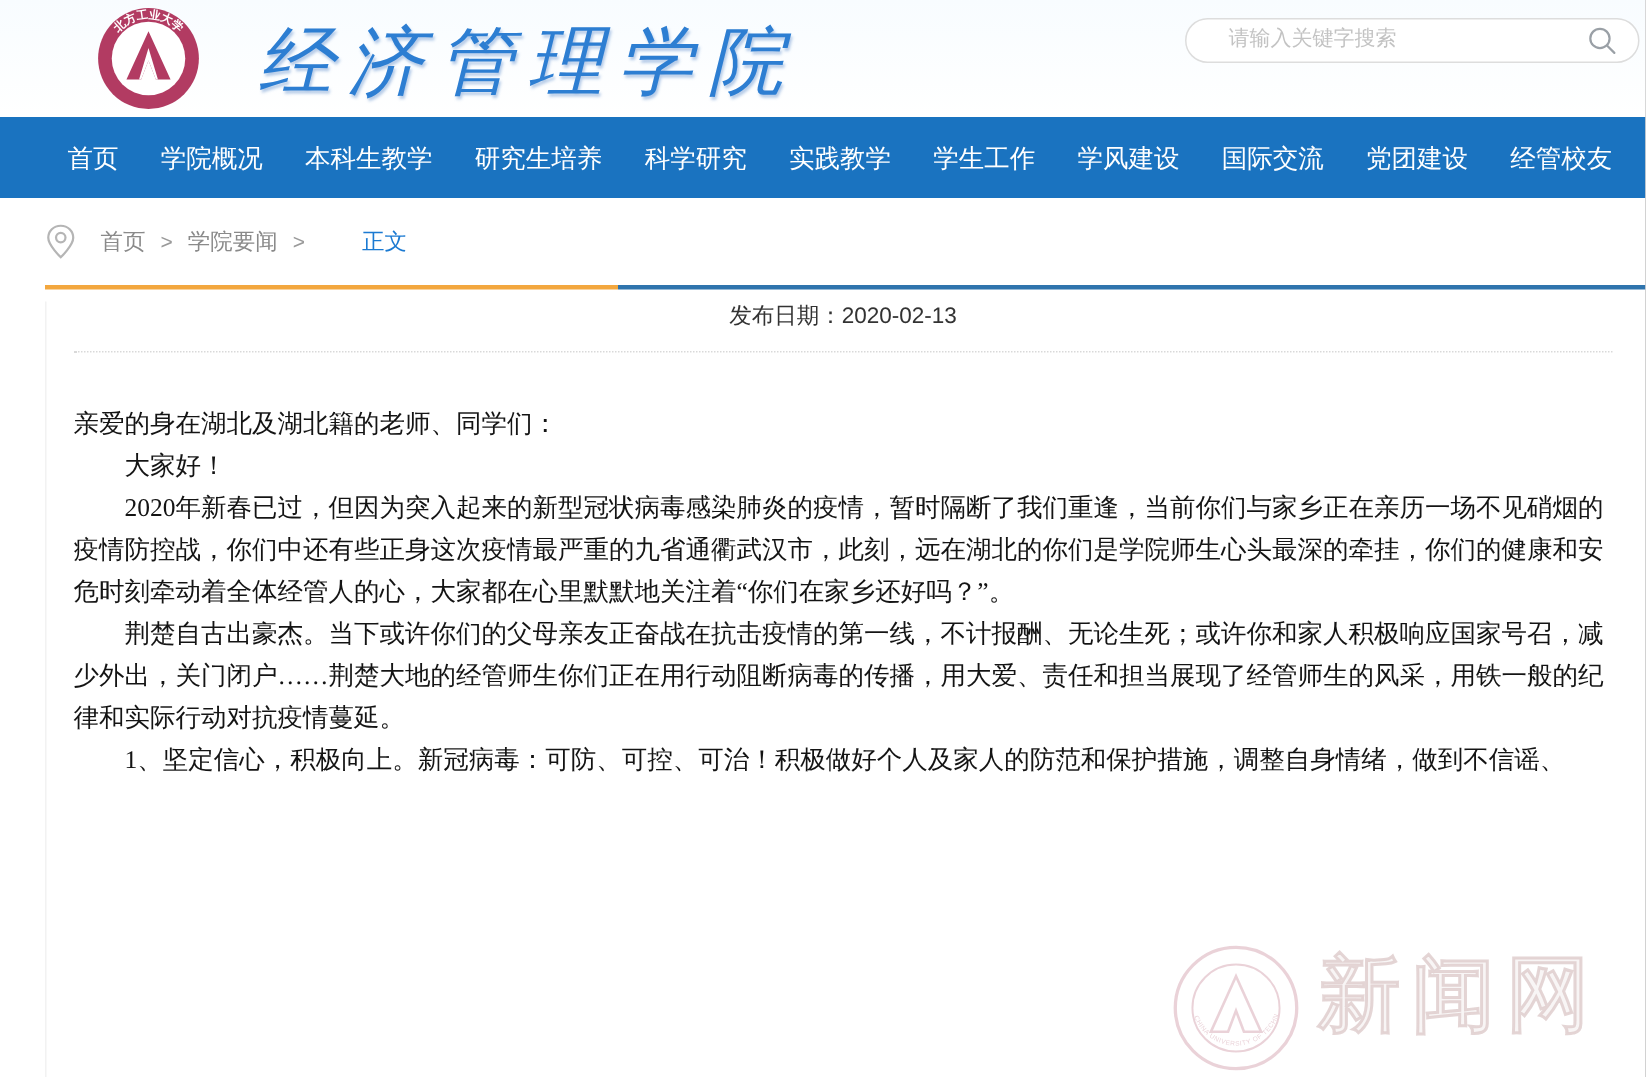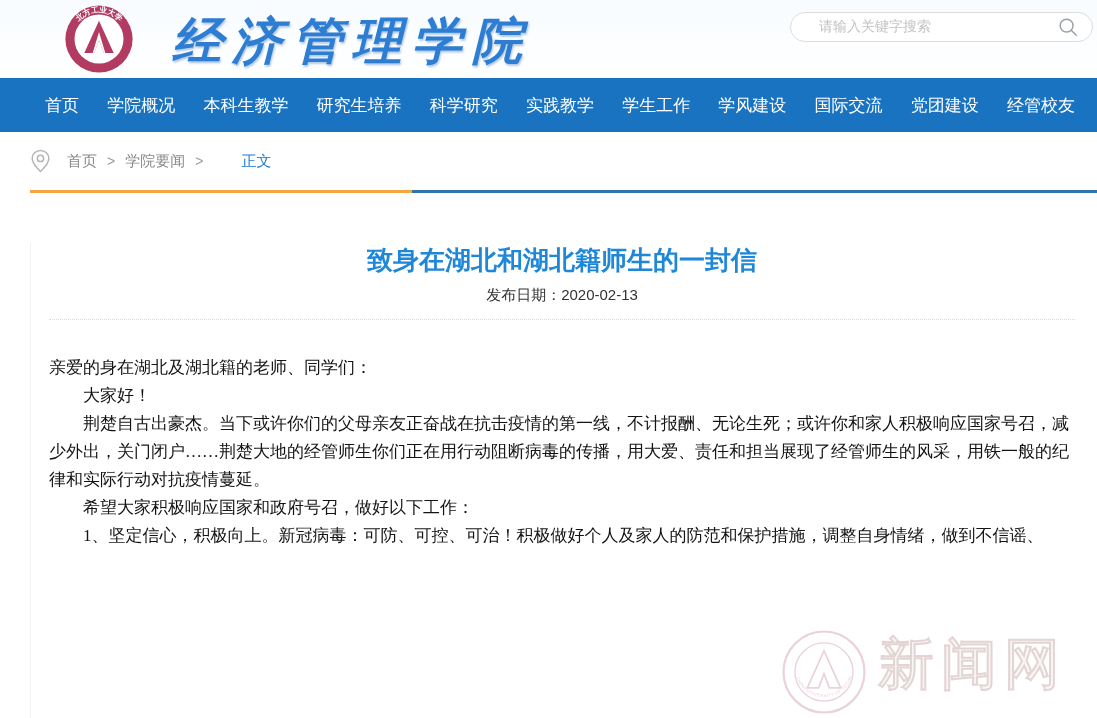--- a/index.html
+++ b/index.html
@@ -3,21 +3,21 @@
 <meta charset="utf-8">
 <style>
   * { margin:0; padding:0; box-sizing:border-box; }
   body { background:#888; font-family:"Liberation Sans", sans-serif; }
   .page{ width:1097px; height:718px; position:relative; overflow:hidden; background:#fff; margin:0 auto; }
 
   
   .hdr{ position:relative; height:78px; background:linear-gradient(#f8fcff,#ffffff); }
   .logo{ position:absolute; left:64px; top:4px; width:70px; height:70px; display:block; cursor:pointer; }
   .site-title{ position:absolute; left:172px; top:8px; font-family:"DejaVu Serif","Liberation Serif",serif;
-    font-size:50px; font-weight:bold; font-style:italic; letter-spacing:10px; color:#2d7ed2;
+    font-size:50px; font-weight:normal; font-style:italic; letter-spacing:10px; color:#2d7ed2;
     text-shadow:1px 2px 2px rgba(45,105,185,.35); white-space:nowrap; }
   .search{ position:absolute; right:4px; top:12px; width:303px; height:30px; }
   .search input{ width:100%; height:100%; border:1px solid #ddd; border-radius:16px; background:#fff;
     padding:0 44px 0 28px; font-size:14px; color:#666; outline:none; font-family:Liberation Mono, monospace;}
   .search input::placeholder{ color:#c3c3c3; }
   .search .search-icon{ position:absolute; right:14px; top:4px; cursor:pointer; }
 
   
   .nav{ height:54px; background:#1a73c0; }
   .nav ul{ list-style:none; height:54px; display:flex; align-items:center;
@@ -117,28 +117,27 @@
     <span class="crumb-sep">&gt;</span>
     <span class="crumb current">正文</span>
   </div>
 
   <div class="divider">
     <span class="d-orange"></span>
     <span class="d-blue"></span>
   </div>
 
   <div class="content">
-    <div class="art-title">致身在湖北和湖北籍师生的一封信</div>
     <div class="art-date">发布日期：2020-02-13</div>
     <hr class="dotted">
     <div class="body-text">
       <p class="noindent">亲爱的身在湖北及湖北籍的老师、同学们：</p>
       <p>大家好！</p>
+      <p>2020年新春已过，但因为突入起来的新型冠状病毒感染肺炎的疫情，暂时隔断了我们重逢，当前你们与家乡正在亲历一场不见硝烟的疫情防控战，你们中还有些正身这次疫情最严重的九省通衢武汉市，此刻，远在湖北的你们是学院师生心头最深的牵挂，你们的健康和安危时刻牵动着全体经管人的心，大家都在心里默默地关注着“你们在家乡还好吗？”。</p>
       <p>荆楚自古出豪杰。当下或许你们的父母亲友正奋战在抗击疫情的第一线，不计报酬、无论生死；或许你和家人积极响应国家号召，减少外出，关门闭户……荆楚大地的经管师生你们正在用行动阻断病毒的传播，用大爱、责任和担当展现了经管师生的风采，用铁一般的纪律和实际行动对抗疫情蔓延。</p>
-      <p>希望大家积极响应国家和政府号召，做好以下工作：</p>
       <p>1、坚定信心，积极向上。新冠病毒：可防、可控、可治！积极做好个人及家人的防范和保护措施，调整自身情绪，做到不信谣、</p>
     </div>
   </div>
 
   <div class="watermark">
     <svg width="88" height="92" viewBox="0 0 100 104" opacity="0.55">
       <circle cx="50" cy="52" r="46" fill="none" stroke="#d9aeb9" stroke-width="2.5"></circle>
       <circle cx="50" cy="52" r="33" fill="none" stroke="#d9aeb9" stroke-width="1.5"></circle>
       <path d="M50 28 L31 70 L44 70 L50 54 L56 70 L69 70 Z" fill="none" stroke="#d9aeb9" stroke-width="2"></path>
       <path id="wmBot" d="M18,58 A34,34 0 0 0 82,58" fill="none"></path>

